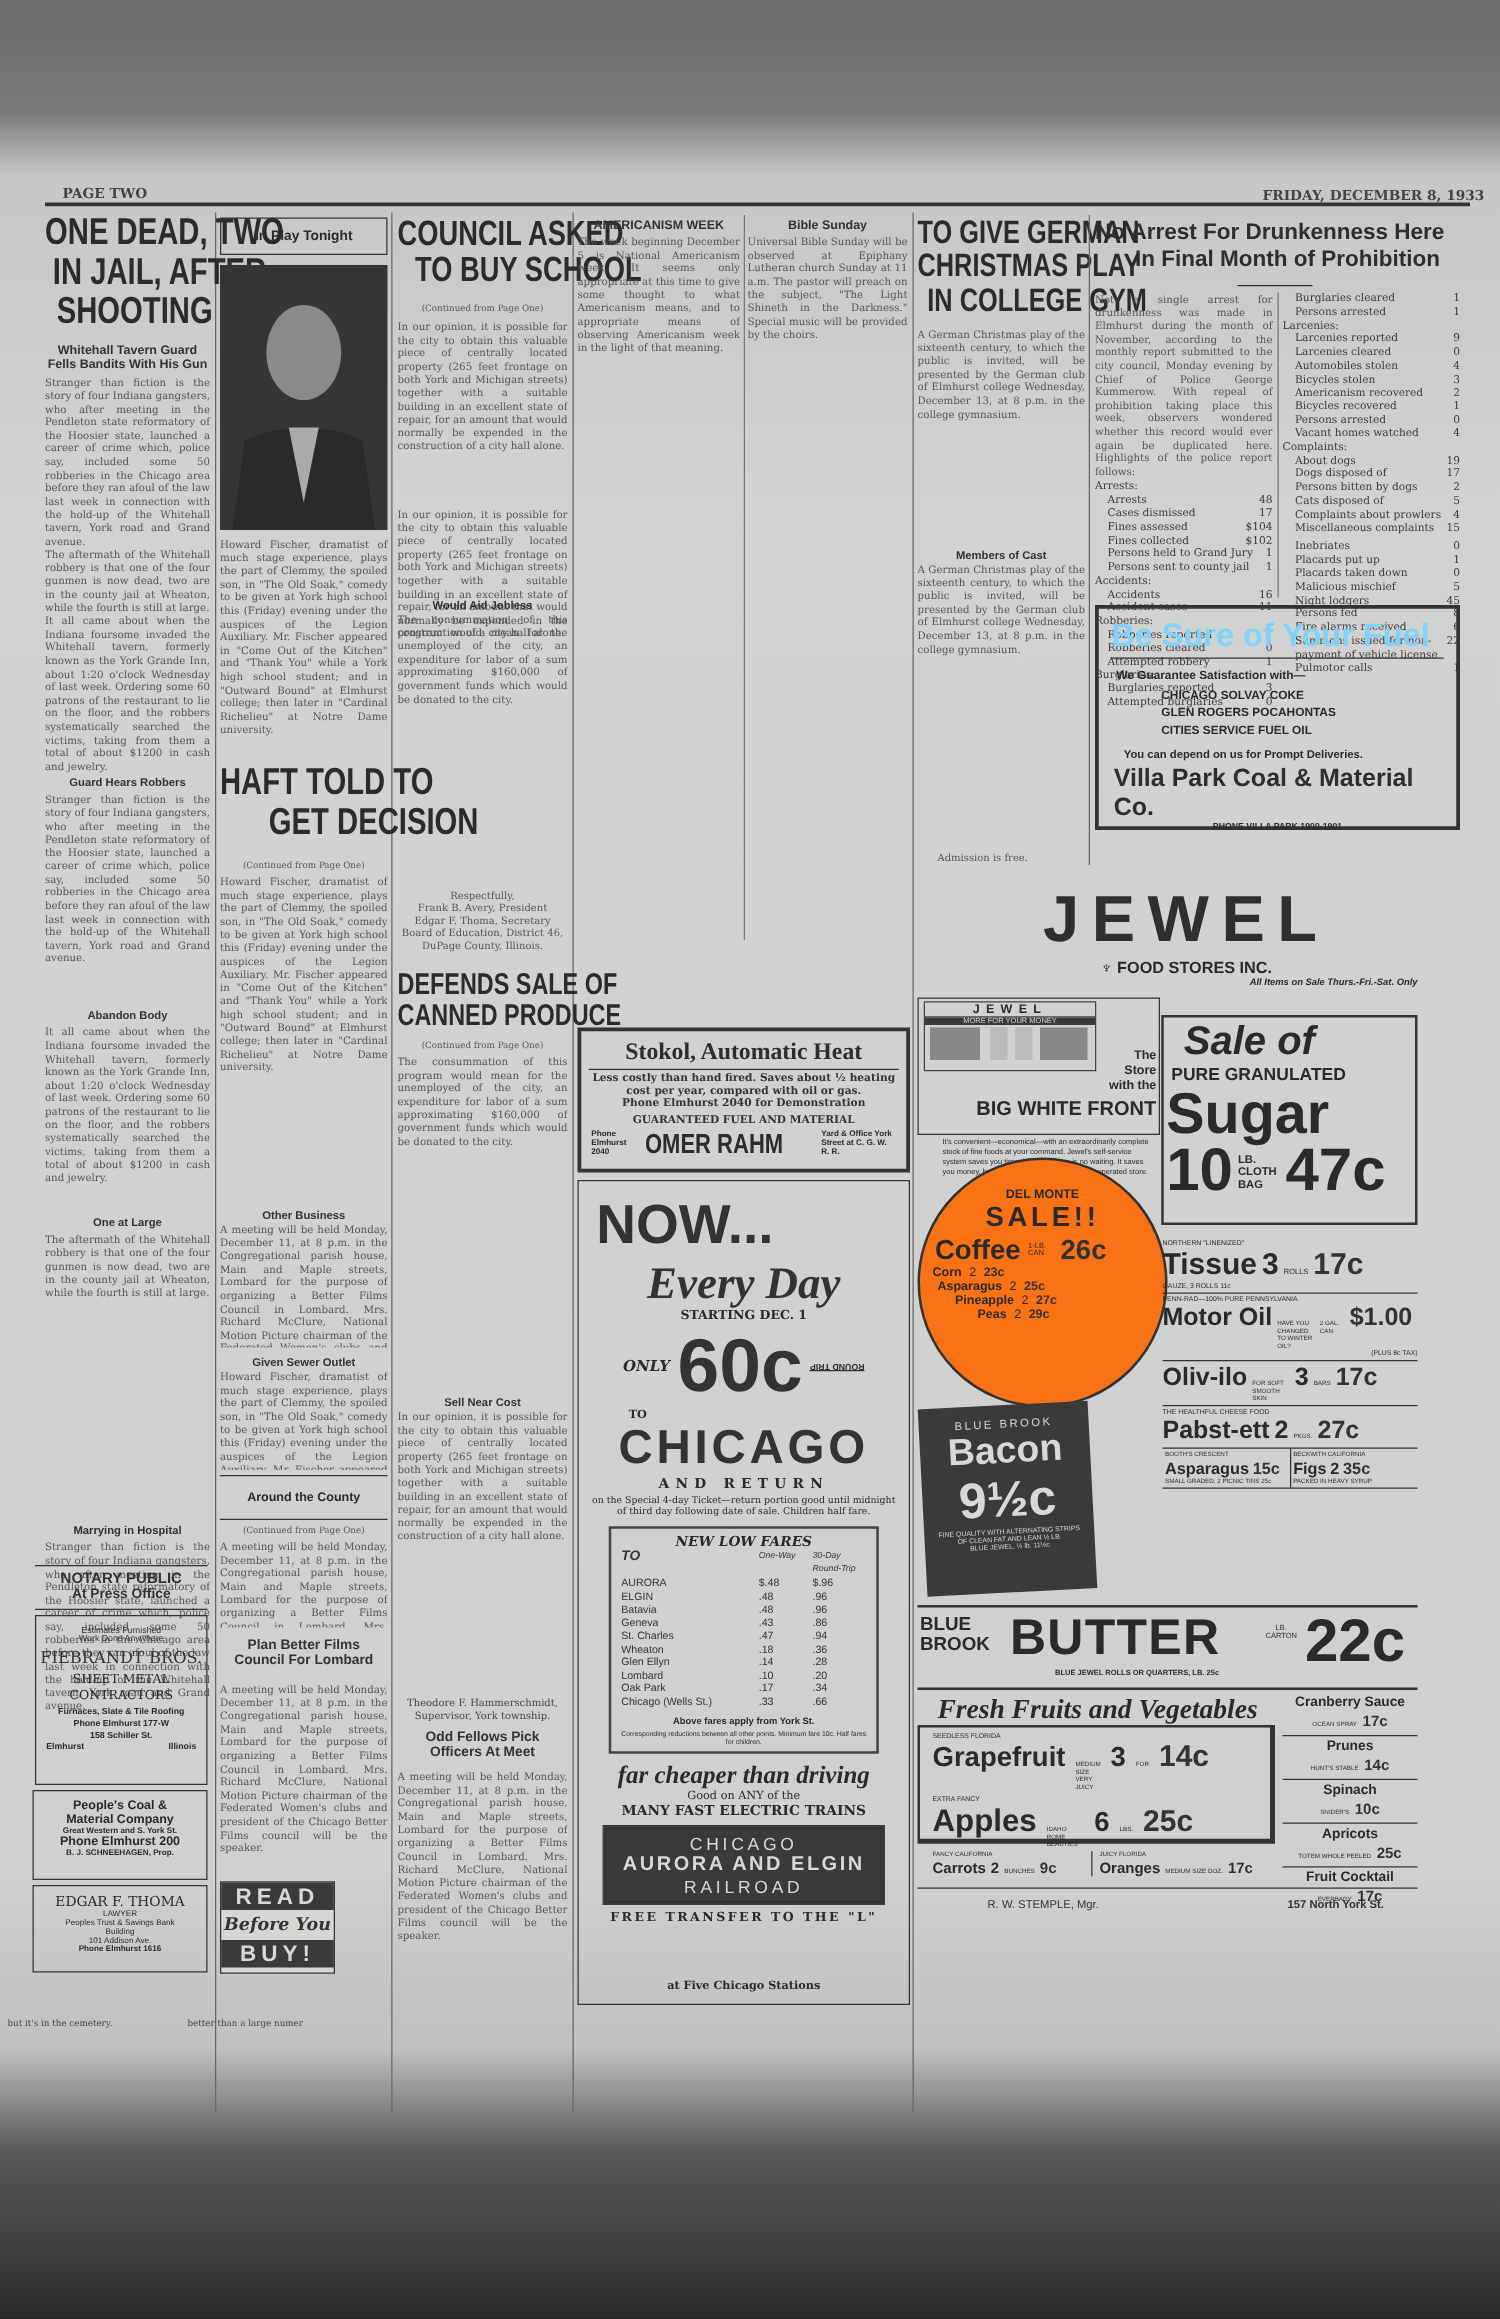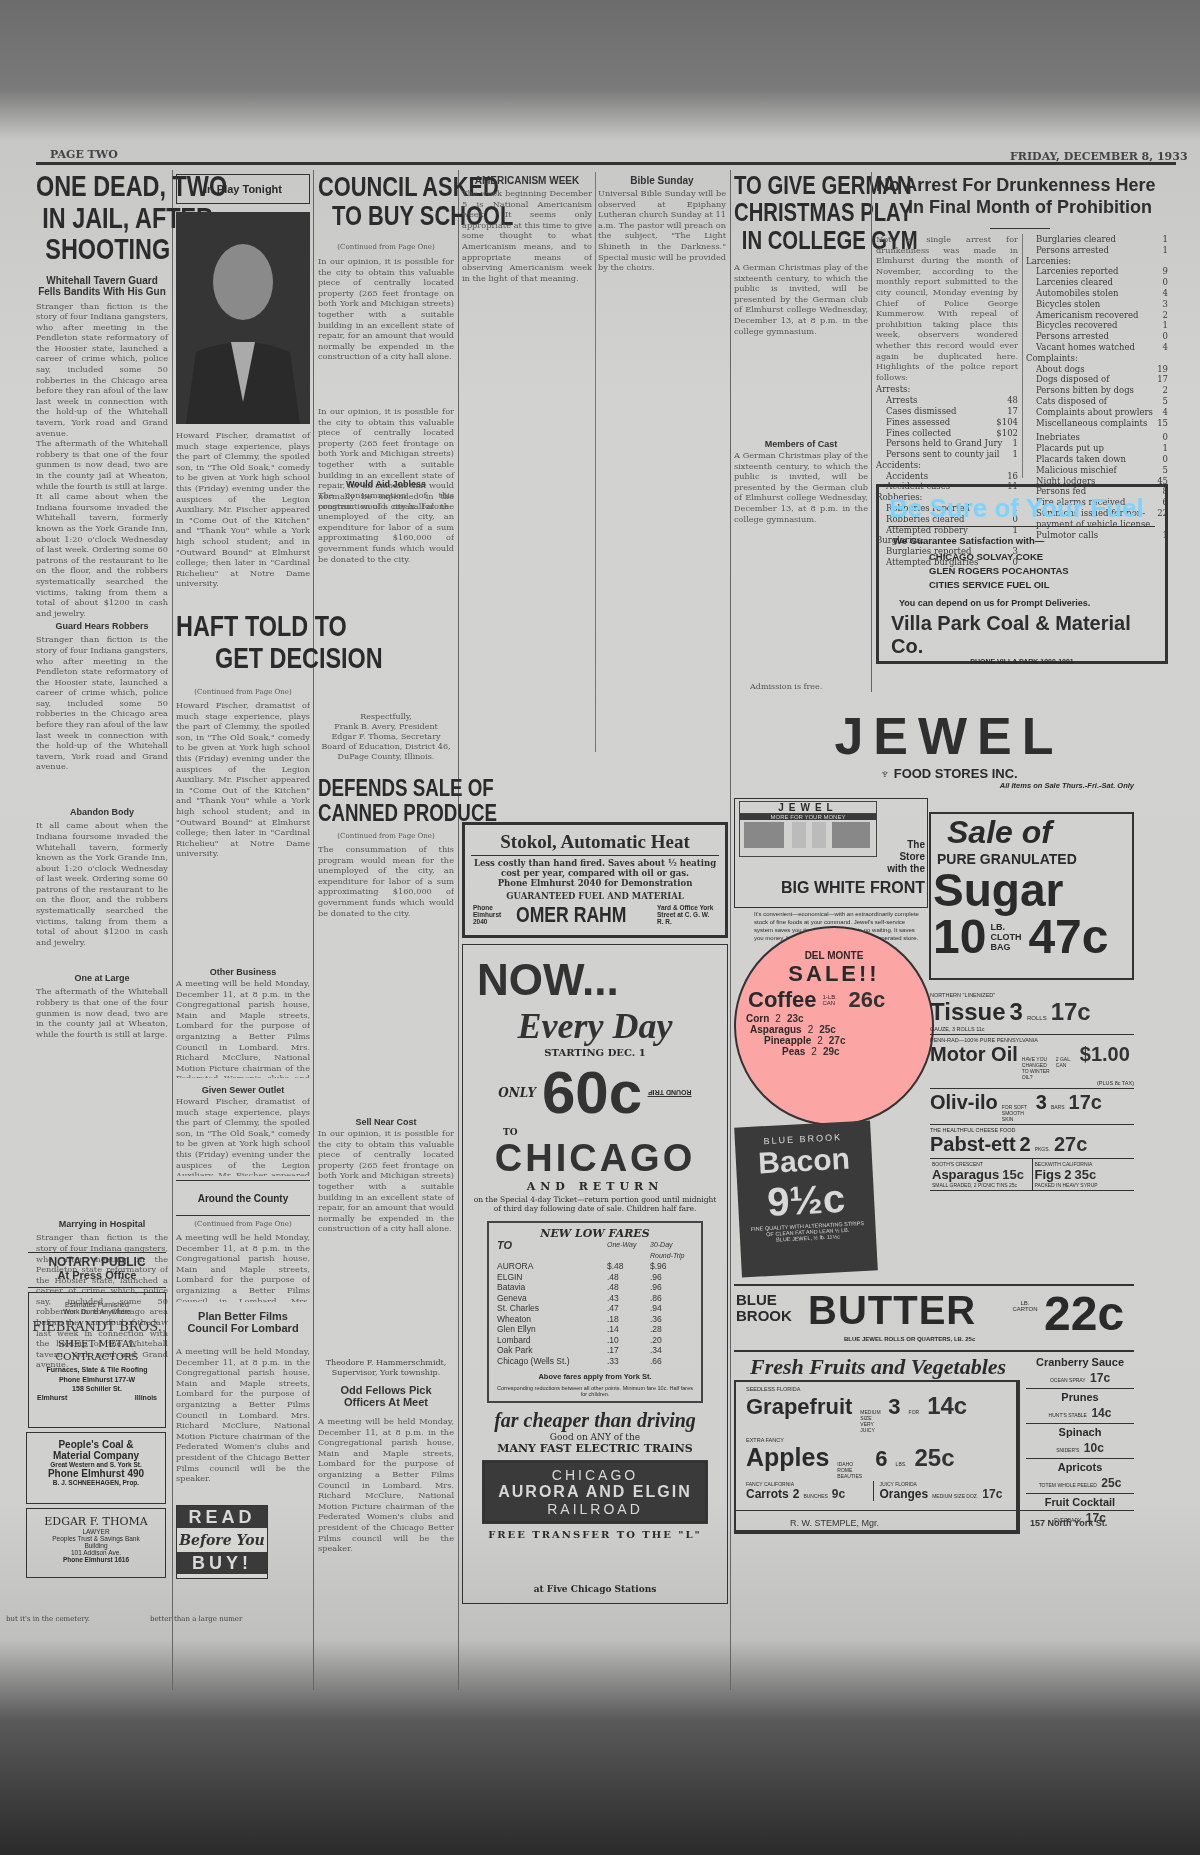--- a/index.html
+++ b/index.html
@@ -73,21 +73,21 @@
   <div class="sans" style="display:flex;justify-content:space-between;font-size:7px;padding:2px 8px;font-weight:bold;">
     <span>Elmhurst</span>
     <span>Illinois</span>
   </div>
 </div>
 
 <div class="box center sans" style="left:26px;top:1432px;width:140px;height:72px;border-width:1px;">
   <div style="font-size:10px;font-weight:bold;margin-top:6px;">People's Coal &amp;</div>
   <div style="font-size:10px;font-weight:bold;">Material Company</div>
   <div style="font-size:6.5px;font-weight:bold;">Great Western and S. York St.</div>
-  <div style="font-size:10px;font-weight:bold;">Phone Elmhurst 490</div>
+  <div style="font-size:10px;font-weight:bold;">Phone Elmhurst 200</div>
   <div style="font-size:6.5px;font-weight:bold;">B. J. SCHNEEHAGEN, Prop.</div>
 </div>
 
 <div class="box center" style="left:26px;top:1508px;width:140px;height:70px;border-width:1px;">
   <div style="font-size:11px;margin-top:6px;">EDGAR F. THOMA</div>
   <div class="sans" style="font-size:6.5px;">LAWYER</div>
   <div class="sans" style="font-size:6.5px;">Peoples Trust &amp; Savings Bank</div>
   <div class="sans" style="font-size:6.5px;">Building</div>
   <div class="sans" style="font-size:6.5px;">101 Addison Ave.</div>
   <div class="sans" style="font-size:6.5px;font-weight:bold;">Phone Elmhurst 1616</div>
@@ -503,21 +503,21 @@
     <div style="font-size:32px;font-style:italic;font-weight:bold;margin-left:16px;">Sale of</div>
     <div style="font-size:14px;font-weight:bold;margin-left:6px;">PURE GRANULATED</div>
     <div style="font-size:46px;font-weight:900;margin-left:2px;line-height:46px;">Sugar</div>
     <div style="display:flex;align-items:center;gap:4px;margin-left:2px;">
       <span style="font-size:48px;font-weight:900;line-height:48px;">10</span>
       <span style="font-size:9px;font-weight:bold;width:34px;">LB. CLOTH BAG</span>
       <span style="font-size:48px;font-weight:900;line-height:48px;">47c</span>
     </div>
   </div>
 
-  <div class="abs" style="left:0;top:226px;width:196px;height:196px;border:2px solid #333;border-radius:50%;background:#fca5a5;">
+  <div class="abs" style="left:0;top:226px;width:196px;height:196px;border:2px solid #333;border-radius:50%;background:#f97316;">
     <div class="center" style="font-size:10px;font-weight:bold;margin-top:22px;">DEL MONTE</div>
     <div class="center" style="font-size:22px;font-weight:900;letter-spacing:3px;">SALE!!</div>
     <div style="display:flex;align-items:center;gap:6px;padding-left:12px;">
       <span style="font-size:22px;font-weight:900;">Coffee</span>
       <span style="font-size:6px;width:20px;">1-LB. CAN</span>
       <span class="price" style="font-size:22px;">26c</span>
     </div>
     <div style="display:flex;align-items:center;gap:6px;padding-left:10px;font-size:10px;">
         <b>Corn</b>
         <span>2</span>
@@ -611,21 +611,21 @@
       <div>BLUE</div>
       <div>BROOK</div>
     </div>
     <div class="abs" style="left:74px;top:2px;font-size:40px;font-weight:900;letter-spacing:1px;">BUTTER</div>
     <div class="abs center" style="left:276px;top:14px;font-size:6px;width:30px;">LB. CARTON</div>
     <div class="abs" style="left:310px;top:0;font-size:48px;font-weight:900;">22c</div>
     <div class="abs" style="left:110px;top:50px;font-size:6px;font-weight:bold;">BLUE JEWEL ROLLS OR QUARTERS, LB. 25c</div>
   </div>
 
   <div class="abs" style="left:16px;top:654px;font-size:22px;font-style:italic;font-weight:bold;font-family:'Liberation Serif',serif;">Fresh Fruits and Vegetables</div>
-  <div class="box" style="left:0;top:680px;width:286px;height:154px;border-width:2px 4px 4px 2px;">
+  <div class="box" style="left:0;top:680px;width:286px;height:95px;border-width:2px 4px 4px 2px;">
     <div style="padding:4px 10px;">
       <div style="font-size:5.5px;">SEEDLESS FLORIDA</div>
       <div style="display:flex;align-items:baseline;gap:8px;">
           <b style="font-size:22px;">Grapefruit</b>
           <span style="font-size:5px;width:20px;">MEDIUM SIZE VERY JUICY</span>
           <b style="font-size:22px;">3</b>
           <span style="font-size:5px;">FOR</span>
           <span class="price" style="font-size:24px;">14c</span>
         </div>
     </div>

